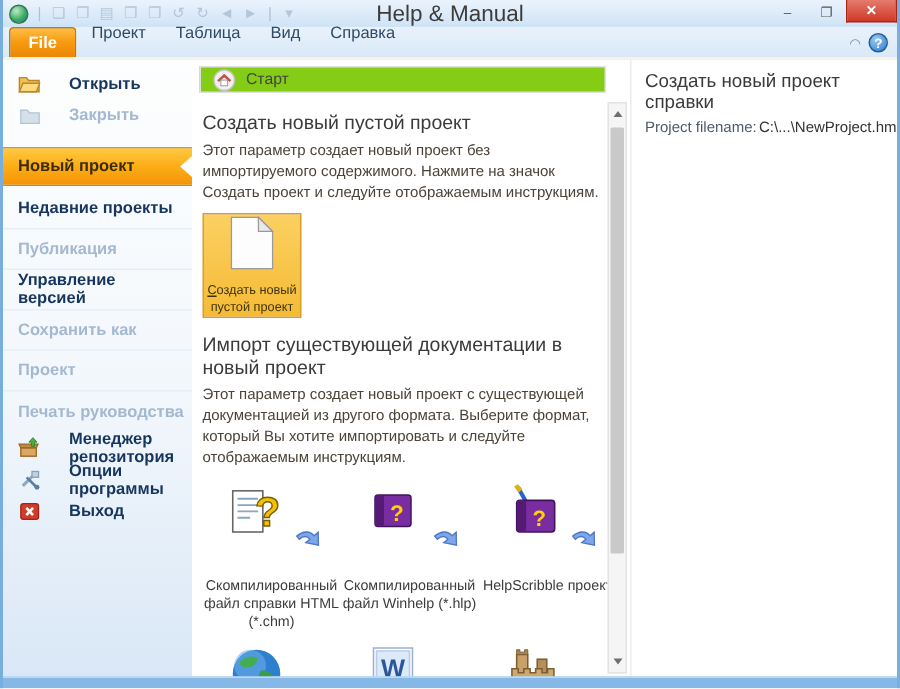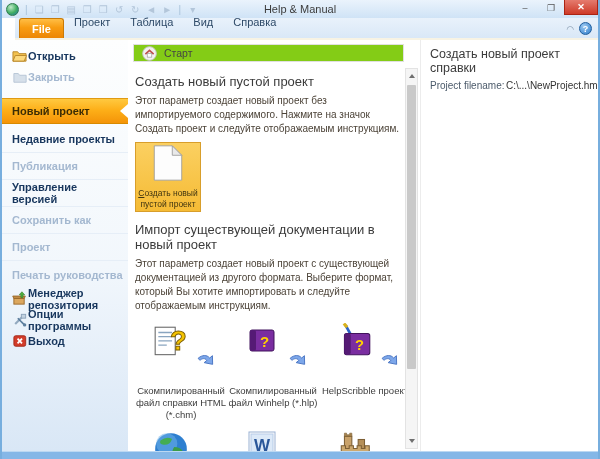--- a/index.html
+++ b/index.html
@@ -10,48 +10,48 @@
 
   
   .titlebar { position:absolute; left:0; top:0; right:0; height:18px;
               background:linear-gradient(#eaf3fc,#cfe3f6); display:flex; align-items:center; }
   .appicon { width:13px; height:13px; border-radius:50%; margin:0 4px 0 4px;
              background:radial-gradient(circle at 35% 30%, #bfe9c8, #3fae62 55%, #1d6fae);
              border:1px solid #2f7a4e; flex:0 0 auto; }
   .qat { display:flex; align-items:center; gap:3px; color:#b3c6da; font-size:10px; }
   .qat .sep { color:#a8c2da; margin:0 2px; }
   .qat .qi { width:13px; text-align:center; }
-  .win-title { position:absolute; left:0; right:0; text-align:center; font-size:11px; color:#3c3c3c; pointer-events:none; }
+  .win-title { position:absolute; left:0; right:0; text-align:center; font-size:15px; color:#3c3c3c; pointer-events:none; }
   .winctl { position:absolute; right:0; top:0; display:flex; height:15px; }
   .winctl .wb { width:26px; height:15px; display:flex; align-items:center; justify-content:center;
                 font-size:9px; color:#555; }
   .winctl .close { width:34px; background:linear-gradient(#e57b6e,#ce3a28); color:#fff;
                    border:1px solid #aa2413; border-top:none; font-size:9px; font-weight:bold; }
 
   
   .tabrow { position:absolute; left:0; top:18px; right:0; height:22px;
             background:linear-gradient(#e9f2fb,#d9e8f7); border-bottom:2px solid #f7f3e4;
-            display:flex; align-items:flex-end;margin-left:13px; }
+            display:flex; align-items:flex-end; }
   .filetab { height:20px; margin-left:4px; padding:0 12px; display:flex; align-items:center;
              background:linear-gradient(#ffbe45,#f89c11 45%,#ec8604); border:1px solid #c97a06;
              border-bottom:none; border-radius:3px 3px 0 0; color:#fff; font-size:11px; font-weight:bold; }
   .rtab { padding:16px 10px; height:20px; display:flex; align-items:center; font-size:11px; color:#2e4a68; }
   .tabrow-right { margin-left:auto; display:flex; align-items:center; gap:5px; padding-right:6px; padding-bottom:3px; }
   .caret-btn { color:#7e93a8; font-size:9px; }
   .help-btn { width:13px; height:13px; border-radius:50%; background:radial-gradient(circle at 35% 30%, #9cc9f2, #2d7cc9);
               color:#fff; font-size:9px; font-weight:bold; display:flex; align-items:center; justify-content:center;
               border:1px solid #1f5e9e; }
 
   
   .backstage { position:absolute; left:0; top:40px; right:0; bottom:8px; display:flex; }
 
   
   .sidebar { width:126px; flex:0 0 auto; background:linear-gradient(#fdfefe 0%, #f2f7fc 55%, #d9e7f6 100%);
              padding-top:5px; position:relative; }
-  .sb-item { display:flex; align-items:center; gap:1px; padding:3px 4px 3px 10px;
+  .sb-item { display:flex; align-items:center; gap:19px; padding:3px 4px 3px 10px;
              font-size:11px; font-weight:bold; color:#17365d; height:21px; }
   .sb-item .sbicon { width:15px; height:15px; flex:0 0 auto; display:flex; align-items:center; justify-content:center; }
   .sb-item.disabled { color:#a4b8d0; }
   .sb-item.noicon { padding-left:10px; height:27px; }
   .sb-item.mid { border-bottom:1px solid #e6eef7; }
   .sb-item.active { background:linear-gradient(#ffc940,#fdae17 48%,#f49408); border-top:1px solid #e09a12;
                     border-bottom:1px solid #d88a00; color:#3c2c05; position:relative; height:26px; margin:2px 0; }
   .sb-item.active::after { content:""; position:absolute; right:0; top:50%; margin-top:-7px;
                            border-top:7px solid transparent; border-bottom:7px solid transparent;
                            border-right:8px solid #ffffff; }

